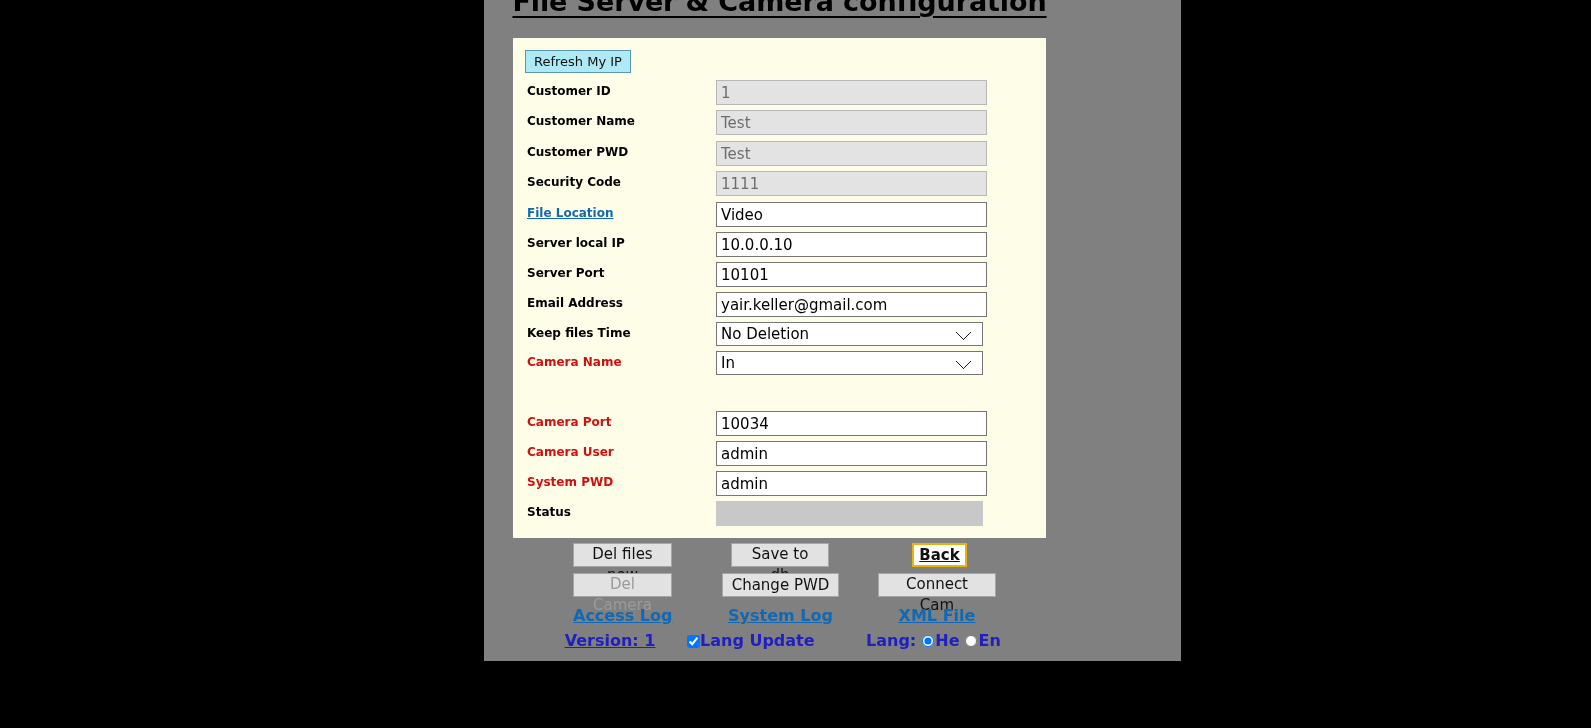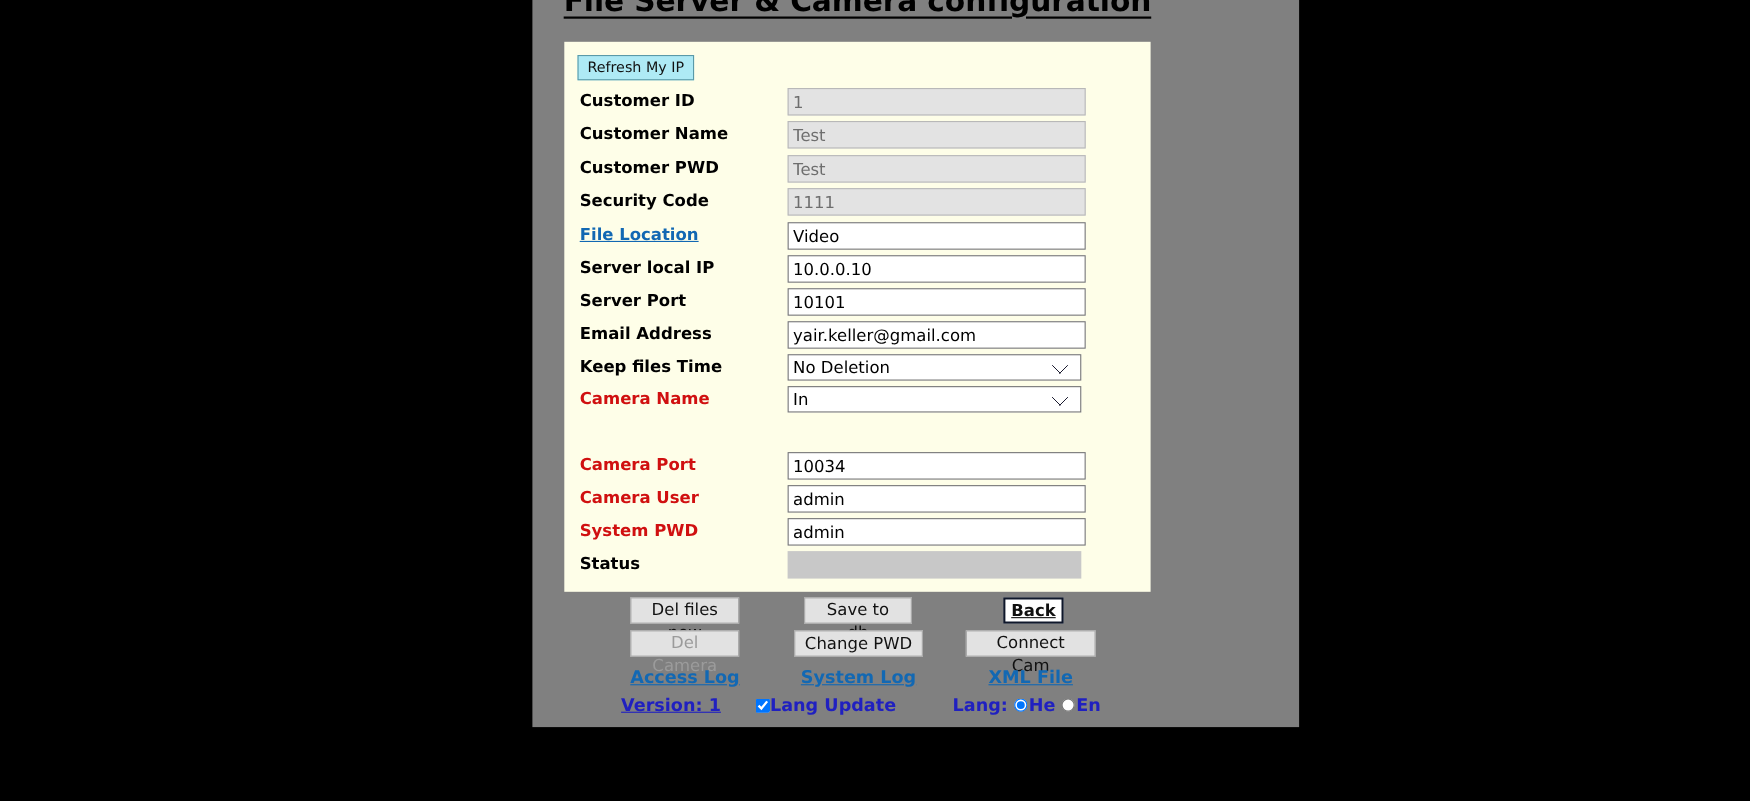--- a/index.html
+++ b/index.html
@@ -47,21 +47,21 @@
 
   .row {
     position: absolute;
     left: 0; width: 533px;
     height: 30px;
   }
   .lbl {
     position: absolute;
     left: 14px;
     top: 0;
-    font-size: 15px;
+    font-size: 12px;
     font-weight: bold;
     color: #000000;
     line-height: 22px;
     white-space: nowrap;
   }
   .lbl.red { color: #d01010; }
   .lbl.link {
     color: #1268b3;
     text-decoration: underline;
     cursor: pointer;
@@ -139,21 +139,21 @@
     text-align: center;
     line-height: 21px;
     padding: 0 8px;
   }
   .btn.disabled {
     color: #9b9b9b;
     cursor: default;
   }
   .btn.focused {
     background: #ffffff;
-    border: 2px solid #0f172a;
+    border: 2px solid #eab308;
     font-weight: bold;
     text-decoration: underline;
     padding: 0 5px;
   }
 
   .botlink {
     position: absolute;
     font-size: 16px;
     font-weight: bold;
     color: #1268b3;

